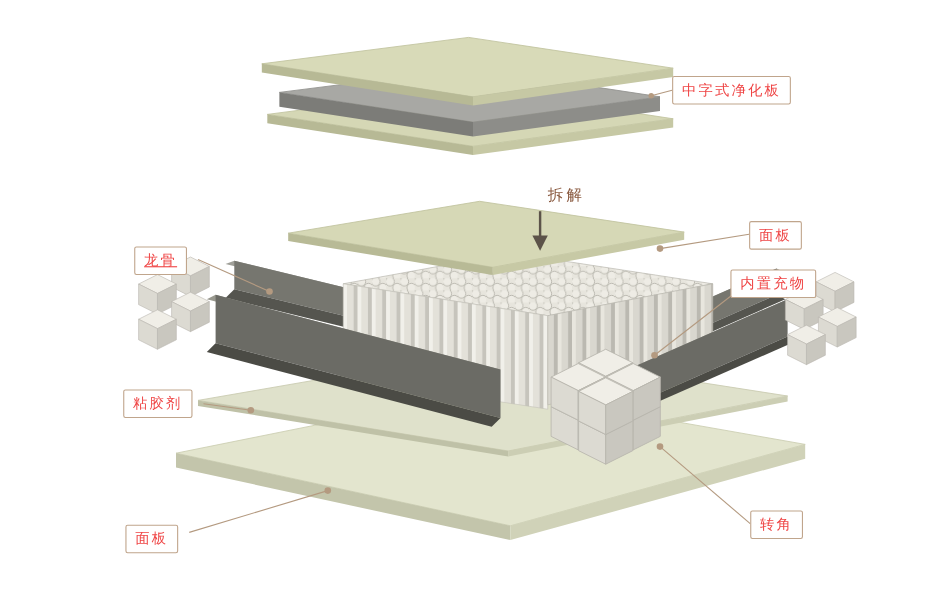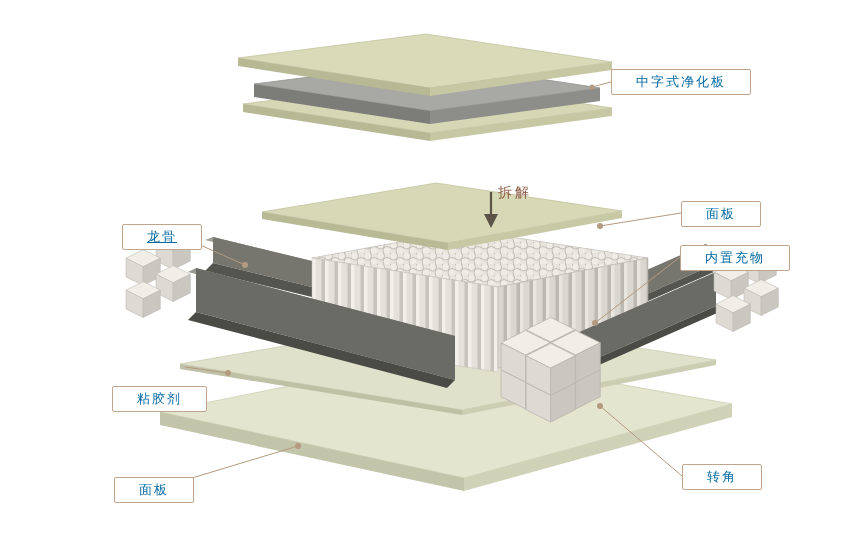--- a/index.html
+++ b/index.html
@@ -4,22 +4,22 @@
 <style>
   html,body{margin:0;padding:0;background:#ffffff;}
   .stage{
     position:relative;width:845px;height:550px;overflow:hidden;background:#ffffff;
     font-family:"Liberation Sans", sans-serif;
   }
   .stage svg{position:absolute;left:0;top:0;}
   .lbl{
     position:absolute;z-index:2;background:#ffffff;
     border:1px solid #c0a58c;border-radius:2px;
-    color:#0369a1;font-size:13px;line-height:1.35;
-    padding:3px 24px;letter-spacing:2px;white-space:nowrap;
+    color:#ef4444;font-size:13px;line-height:1.35;
+    padding:3px 8px;letter-spacing:2px;white-space:nowrap;
   }
   .explode-text{
     position:absolute;z-index:2;color:#8a5a40;
     font-size:14px;letter-spacing:3px;white-space:nowrap;
   }
 </style>
 </head>
 <body>
 
 <div class="stage">
@@ -156,27 +156,27 @@
     </g>
 
     <g>
       <line x1="491" y1="192" x2="491" y2="216" stroke="#5c5349" stroke-width="2.2"></line>
       <polygon points="484,214 498,214 491,228" fill="#5c5349"></polygon>
     </g>
   </svg>
 
   <div class="lbl" style="left:611px;top:69px;">中字式净化板</div>
 
-  <div class="explode-text" style="left:498px;top:184px;">拆解</div>
+  <div class="explode-text" style="left:498px;top:169px;">拆解</div>
 
   <div class="lbl" style="left:681px;top:201px;">面板</div>
 
-  <div class="lbl" style="left:680px;top:245px;">内置充物</div>
+  <div class="lbl" style="left:664px;top:245px;">内置充物</div>
 
   <div class="lbl" style="left:122px;top:224px;text-decoration:underline;">龙骨</div>
 
-  <div class="lbl" style="left:112px;top:354px;margin-top:32px;">粘胶剂</div>
+  <div class="lbl" style="left:112px;top:354px;">粘胶剂</div>
 
   <div class="lbl" style="left:114px;top:477px;">面板</div>
 
   <div class="lbl" style="left:682px;top:464px;text-align:center;">转角</div>
 
 </div>
 
 </body></html>

